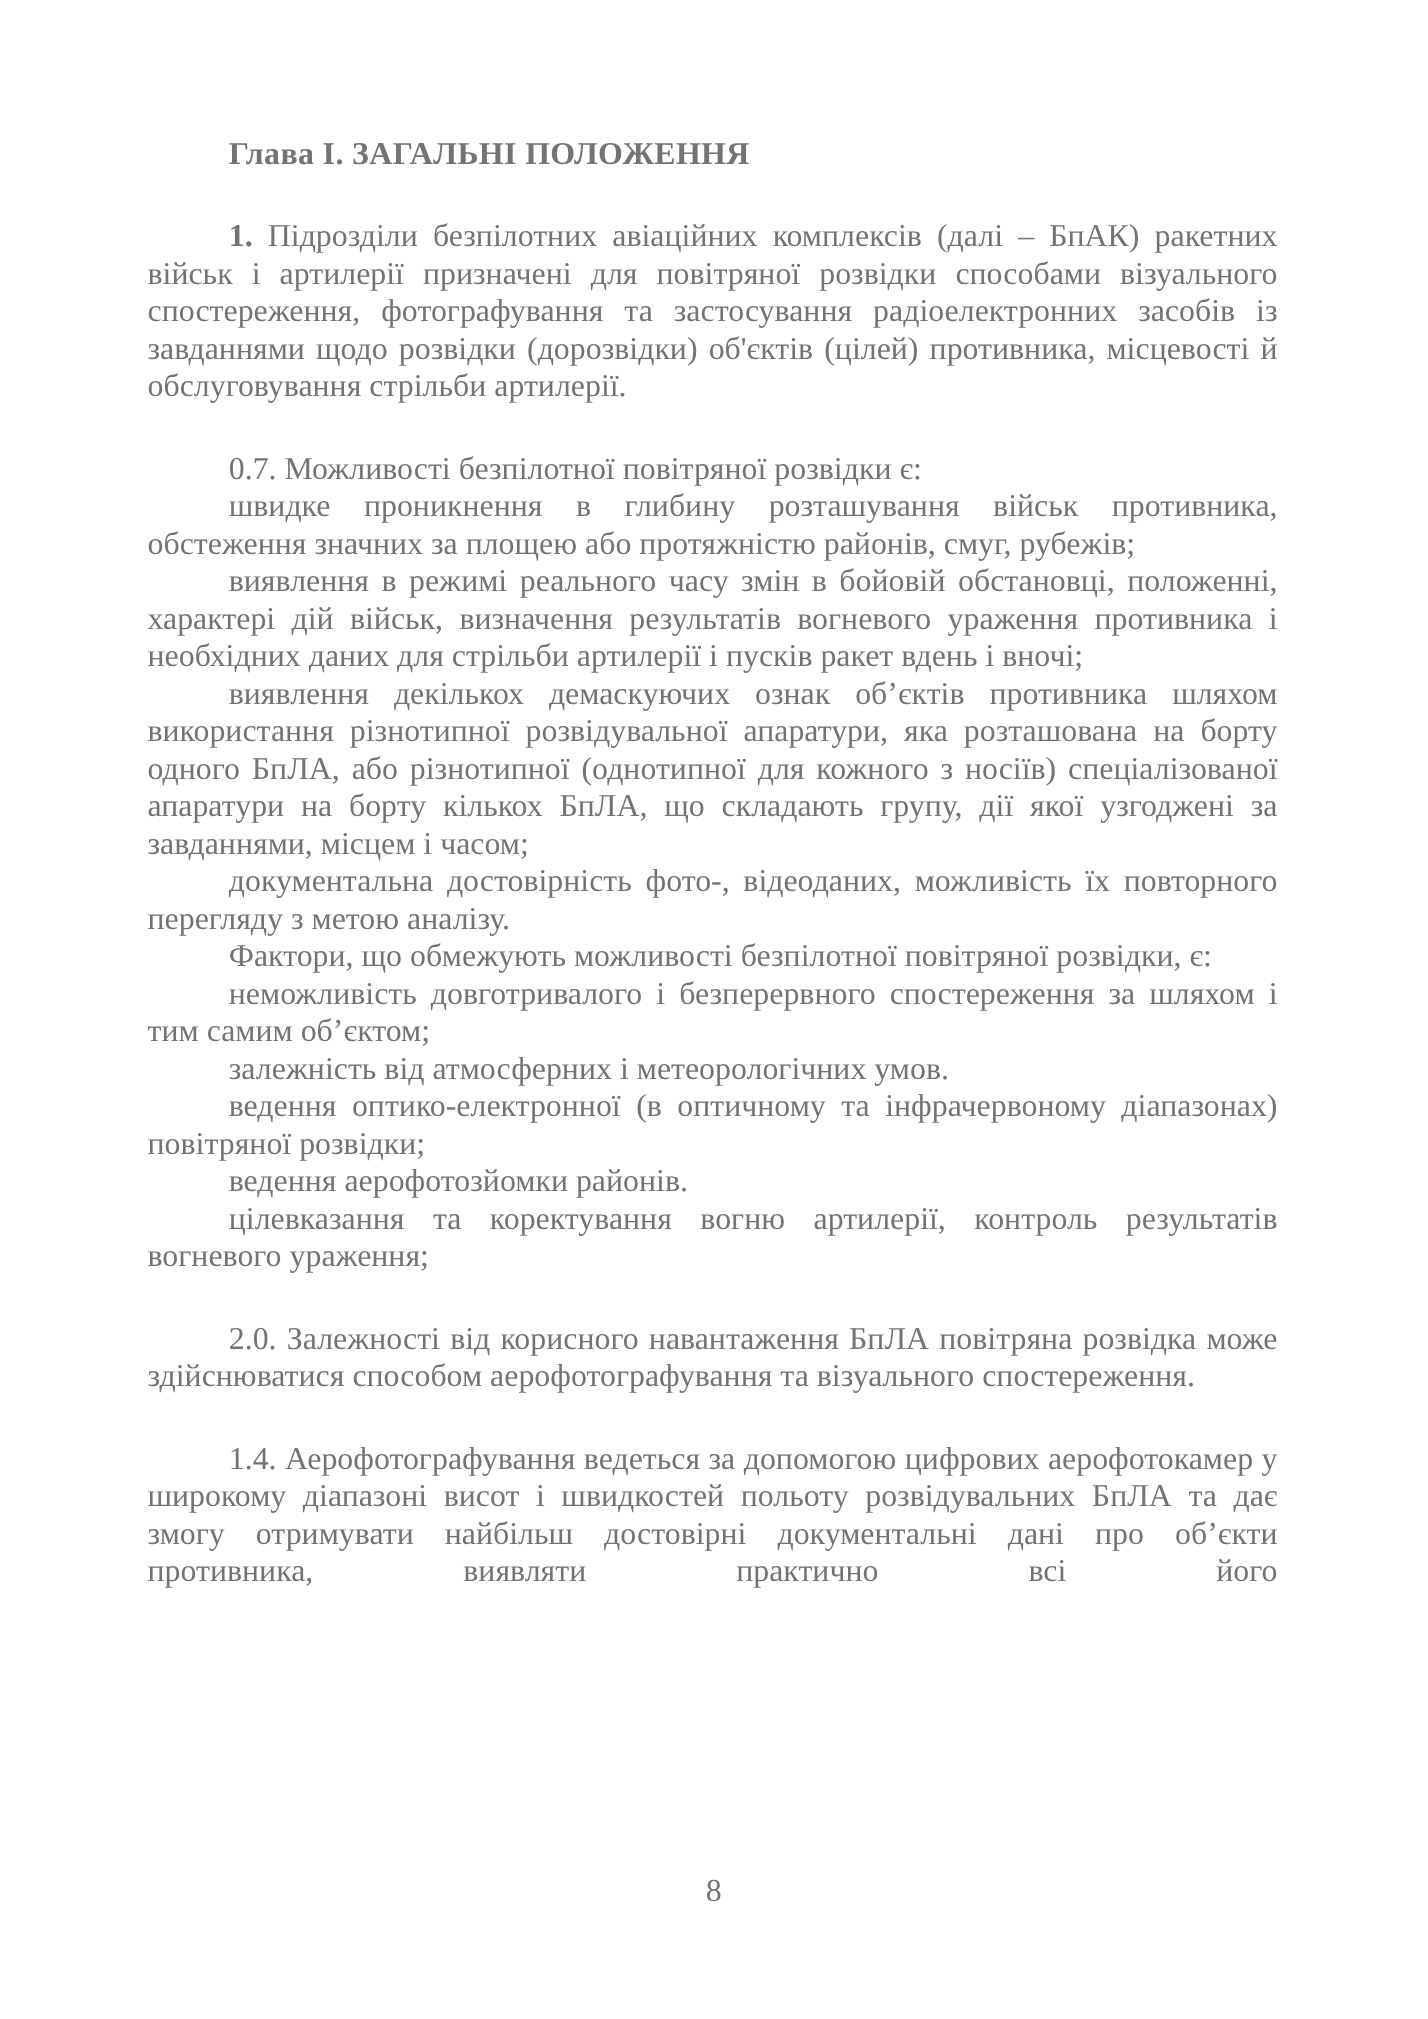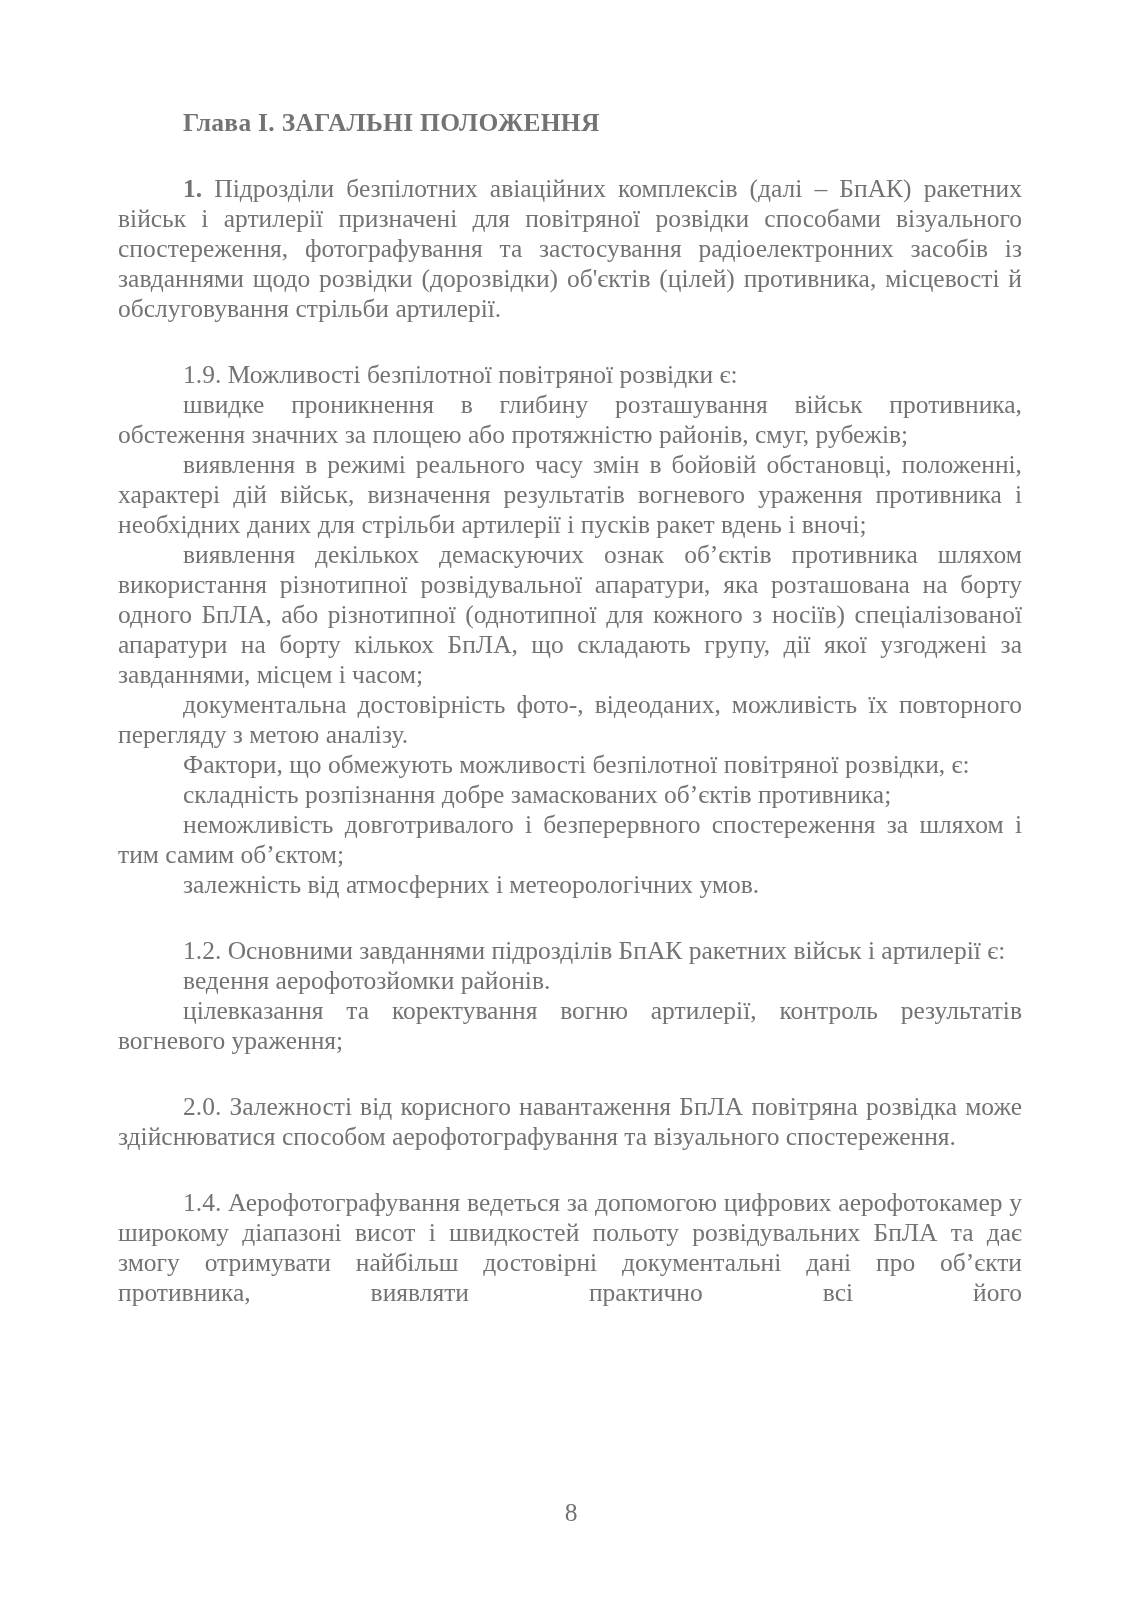--- a/index.html
+++ b/index.html
@@ -54,40 +54,39 @@
 </style>
 </head>
 <body>
 
 <div class="page">
 
   <h1 class="heading">Глава I. ЗАГАЛЬНІ ПОЛОЖЕННЯ</h1>
 
   <p class="para gap"><b class="lead">1.</b><span> Підрозділи безпілотних авіаційних комплексів (далі – БпАК) ракетних військ і артилерії призначені для повітряної розвідки способами візуального спостереження, фотографування та застосування радіоелектронних засобів із завданнями щодо розвідки (дорозвідки) об'єктів (цілей) противника, місцевості й обслуговування стрільби артилерії.</span></p>
 
-  <p class="para gap">1.9. Можливості безпілотної повітряної розвідки є:</p>
+  <p class="para gap">0.7. Можливості безпілотної повітряної розвідки є:</p>
 
   <p class="para">швидке проникнення в глибину розташування військ противника, обстеження значних за площею або протяжністю районів, смуг, рубежів;</p>
 
   <p class="para">виявлення в режимі реального часу змін в бойовій обстановці, положенні, характері дій військ, визначення результатів вогневого ураження противника і необхідних даних для стрільби артилерії і пусків ракет вдень і вночі;</p>
 
   <p class="para">виявлення декількох демаскуючих ознак об’єктів противника шляхом використання різнотипної розвідувальної апаратури, яка розташована на борту одного БпЛА, або різнотипної (однотипної для кожного з носіїв) спеціалізованої апаратури на борту кількох БпЛА, що складають групу, дії якої узгоджені за завданнями, місцем і часом;</p>
 
   <p class="para">документальна достовірність фото-, відеоданих, можливість їх повторного перегляду з метою аналізу.</p>
 
   <p class="para">Фактори, що обмежують можливості безпілотної повітряної розвідки, є:</p>
 
-  <p class="para">складність розпізнання добре замаскованих об’єктів противника;</p>
 
   <p class="para">неможливість довготривалого і безперервного спостереження за шляхом і тим самим об’єктом;</p>
 
   <p class="para">залежність від атмосферних і метеорологічних умов.</p>
 
-  <p class="para gap">1.2. Основними завданнями підрозділів БпАК ракетних військ і артилерії є:</p>
 
+  <p class="para">ведення оптико-електронної (в оптичному та інфрачервоному діапазонах) повітряної розвідки;</p>
 
 
   <p class="para">ведення аерофотозйомки районів.</p>
 
   <p class="para">цілевказання та коректування вогню артилерії, контроль результатів вогневого ураження;</p>
 
   <p class="para gap">2.0. Залежності від корисного навантаження БпЛА повітряна розвідка може здійснюватися способом аерофотографування та візуального спостереження.</p>
 
   <p class="para gap cut">1.4. Аерофотографування ведеться за допомогою цифрових аерофотокамер у широкому діапазоні висот і швидкостей польоту розвідувальних БпЛА та дає змогу отримувати найбільш достовірні документальні дані про об’єкти противника, виявляти практично всі його</p>
 

